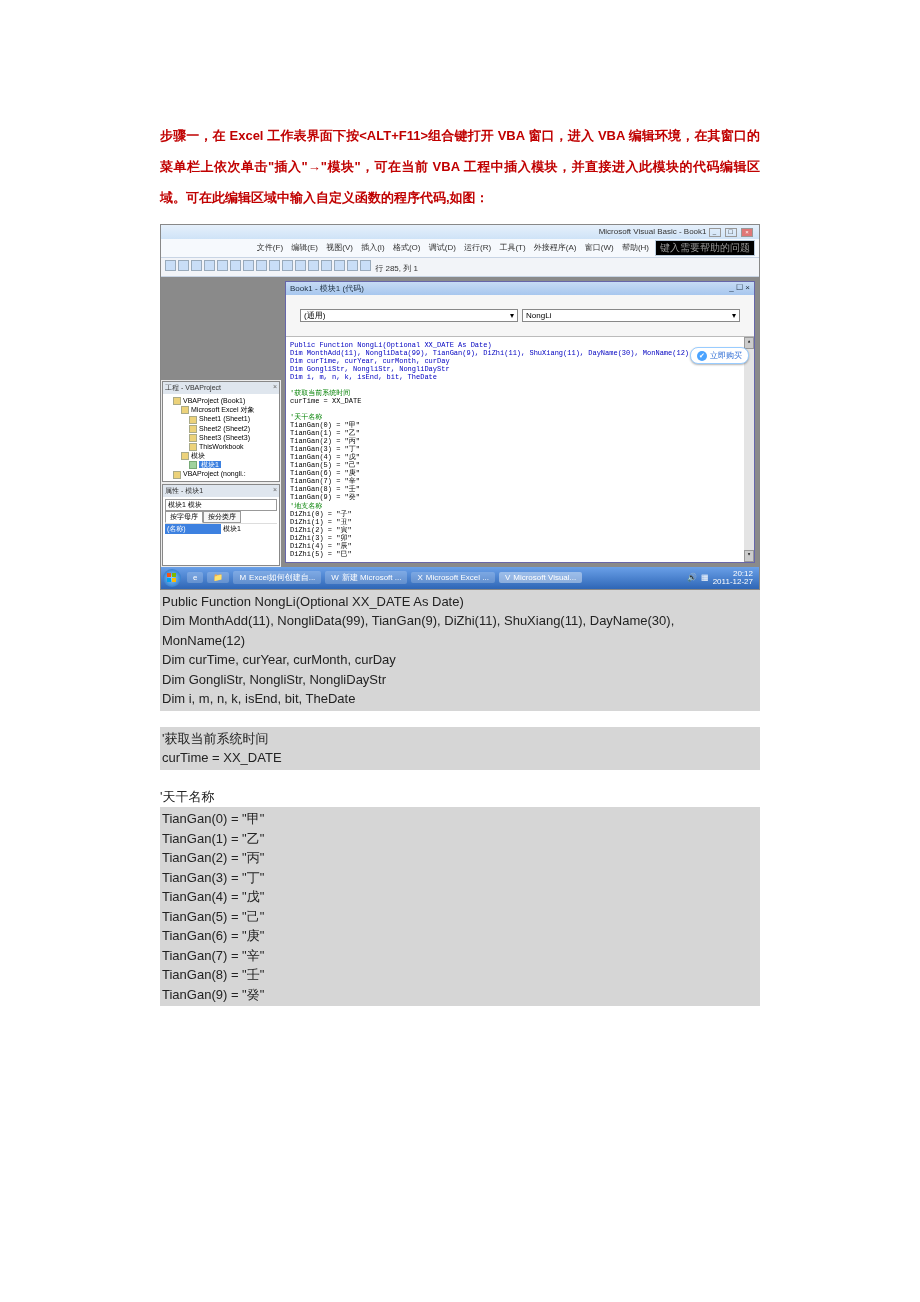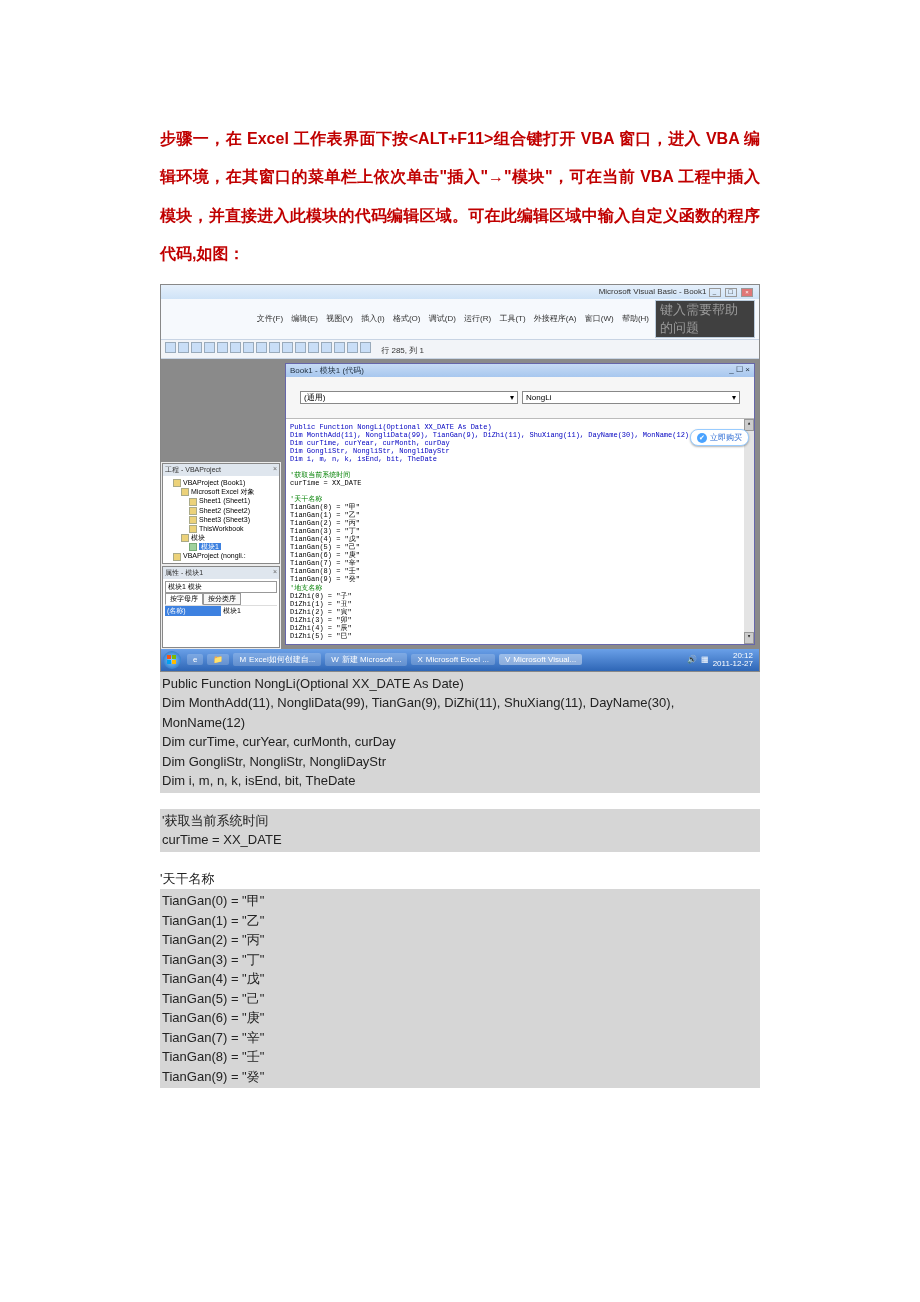--- a/index.html
+++ b/index.html
@@ -6,21 +6,21 @@
     margin: 0;
     padding: 120px 160px;
     font-family: Arial, "Microsoft YaHei", sans-serif;
     background: #fff;
     width: 920px;
     box-sizing: border-box;
   }
   .intro {
     color: #c00000;
     font-weight: bold;
-    font-size: 16px;
+    font-size: 13px;
     line-height: 2.4;
     text-align: justify;
     margin-bottom: 10px;
     font-family: "SimSun", "Microsoft YaHei", sans-serif;
   }
   .screenshot {
     border: 1px solid #888;
     width: 100%;
     font-size: 7px;
     background: #e8e8e8;
@@ -31,21 +31,21 @@
     padding: 2px 6px;
     font-size: 8px;
     color: #333;
     display: flex;
     justify-content: flex-end;
   }
   .ss-titlebar .wbtns span{display:inline-block;width:10px;height:7px;margin-left:2px;border:1px solid #999;font-size:6px;line-height:7px;text-align:center}
   .ss-titlebar .wbtns .close{background:#e07777;color:#fff}
   .ss-menubar{background:#f6f9fd;padding:1px 4px;font-size:8px;color:#333;display:flex;justify-content:flex-end;align-items:center}
   .ss-menubar .mitems span{margin-right:6px}
-  .ss-menubar .help{border:1px solid #bcd;background:#404040;padding:0 4px;color:#999;font-size:13px;width:90px}
+  .ss-menubar .help{border:1px solid #bcd;background:#000000;padding:0 4px;color:#999;font-size:10px;width:90px}
   .ss-toolbar{background:#f2f4f8;padding:2px 4px;font-size:8px;color:#333;border-top:1px solid #c8d4e4;border-bottom:1px solid #c8d4e4}
   .ss-toolbar .tl-icons{display:inline-flex;gap:2px}
   .ss-toolbar .tl-icons i{width:9px;height:9px;display:inline-block;background:#c9def7;border:1px solid #9ab}
   .ss-body{display:flex;align-items:flex-end;background:#8a8a8a}
   .ss-left{width:120px;background:#ececec;display:flex;flex-direction:column}
   .panel{border:1px solid #888;margin:1px;background:#fff;font-size:7px}
   .panel-title{background:#dfe6ee;padding:1px 2px;display:flex;justify-content:space-between;color:#333}
   .panel-title .x{color:#666}
   .panel-body{padding:2px}
   .tree li{list-style:none;padding-left:0;line-height:1.3;white-space:nowrap}
@@ -128,21 +128,21 @@
       <i></i>
       <i></i>
       <i></i>
       <i></i>
       <i></i>
       <i></i>
       <i></i>
       <i></i>
       <i></i>
     </span>
-    <span style="margin-left:8px">行 285, 列 1</span>
+    <span style="margin-left:2px">行 285, 列 1</span>
   </div>
   <div class="ss-body">
     <div class="ss-left">
       <div class="panel">
         <div class="panel-title">
           <span>工程 - VBAProject</span>
           <span class="x">×</span>
         </div>
         <div class="panel-body tree">
           <ul>

